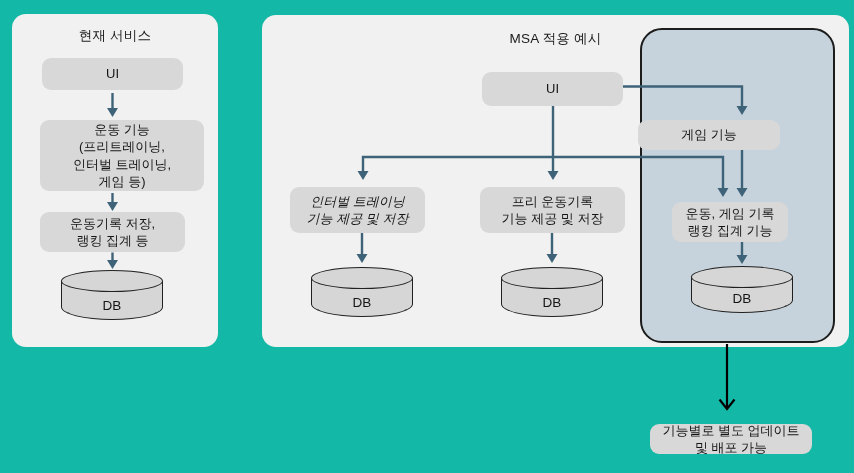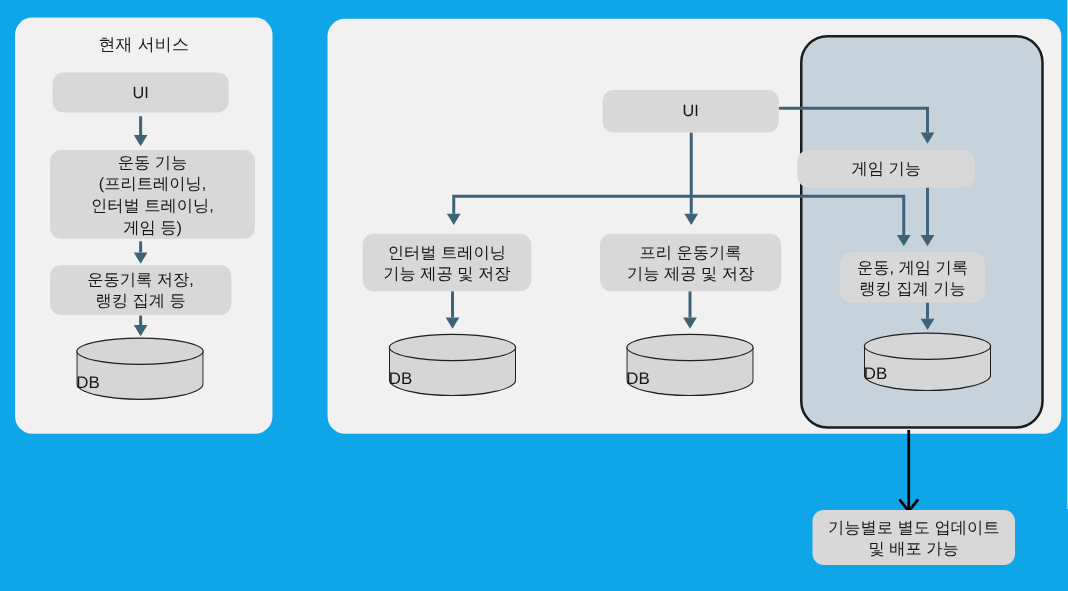--- a/index.html
+++ b/index.html
@@ -9,44 +9,45 @@
     --blue-panel-border:#1c1c1c;
     --arrow-blue:#3e6379;
     --arrow-black:#000000;
     --db-fill:#d6d6d6;
     --db-stroke:#202020;
     --text:#151515;
   }
   *{margin:0;padding:0;box-sizing:border-box;}
   html,body{background:#ffffff;}
   body{font-family:"Liberation Sans","DejaVu Sans",sans-serif;color:var(--text);}
-  .canvas{position:relative;width:854px;height:473px;background:#0ea5e9;overflow:hidden;}
+  .canvas{position:relative;width:854px;height:473px;background:#14b8a6;overflow:hidden;}
   .panel{position:absolute;background:var(--panel-bg);border-radius:14px;}
   .blue-panel{position:absolute;background:var(--blue-panel-bg);border:2px solid var(--blue-panel-border);border-radius:22px;}
   .ptitle{position:absolute;text-align:center;font-size:13.5px;color:#1a1a1a;letter-spacing:0.2px;}
   .node{position:absolute;background:var(--box-bg);border-radius:9px;display:flex;align-items:center;justify-content:center;text-align:center;font-size:13px;line-height:1.34;white-space:pre-line;z-index:3;}
   .db{position:absolute;z-index:3;}
   .db .db-top{position:absolute;left:0;right:0;top:0;height:22px;background:var(--db-fill);border:1.6px solid var(--db-stroke);border-radius:50%;}
   .db .db-body{position:absolute;left:0;right:0;top:11px;bottom:0;background:var(--db-fill);border:1.6px solid var(--db-stroke);border-top:none;border-radius:0 0 51px 51px / 0 0 13px 13px;}
-  .db .db-label{position:absolute;left:0;right:0;bottom:7px;text-align:left;font-size:13.5px;}
+  .db .db-label{position:absolute;left:0;right:0;bottom:7px;text-align:center;font-size:13.5px;}
   svg.overlay{position:absolute;left:0;top:0;z-index:2;pointer-events:none;}
   .arrow-line{stroke:var(--arrow-blue);stroke-width:2.4;fill:none;}
   .arrow-head{fill:var(--arrow-blue);stroke:none;}
   .black-line{stroke:var(--arrow-black);stroke-width:2.2;fill:none;}
 </style>
 </head>
 <body>
 
 <div class="canvas">
 
   <div class="panel" style="left:12px;top:14px;width:206px;height:333px;"></div>
   <div class="panel" style="left:262px;top:15px;width:587px;height:332px;"></div>
   <div class="blue-panel" style="left:640px;top:28px;width:195px;height:315px;"></div>
 
   <div class="ptitle" style="left:12px;top:27px;width:206px;">현재 서비스</div>
+  <div class="ptitle" style="left:262px;top:30px;width:587px;">MSA 적용 예시</div>
 
   <svg class="overlay" width="854" height="473" viewBox="0 0 854 473">
 
     <g>
       <path class="arrow-line" d="M112.5 93 L112.5 108"></path>
       <polygon class="arrow-head" points="107,108 118,108 112.5,117"></polygon>
     </g>
     <g>
       <path class="arrow-line" d="M112.5 193 L112.5 202"></path>
       <polygon class="arrow-head" points="107,202 118,202 112.5,211"></polygon>
@@ -99,21 +100,21 @@
 게임 등)</div>
   <div class="node" style="left:40px;top:212px;width:145px;height:40px;">운동기록 저장,
 랭킹 집계 등</div>
   <div class="db" style="left:61px;top:270px;width:102px;height:50px;">
     <div class="db-body"></div>
     <div class="db-top"></div>
     <div class="db-label">DB</div>
   </div>
 
   <div class="node" style="left:482px;top:72px;width:141px;height:34px;">UI</div>
-  <div class="node" style="left:290px;top:187px;width:135px;height:46px;">인터벌 트레이닝
+  <div class="node" style="left:290px;top:187px;width:135px;height:46px;font-style:italic;">인터벌 트레이닝
 기능 제공 및 저장</div>
   <div class="node" style="left:480px;top:187px;width:145px;height:46px;">프리 운동기록
 기능 제공 및 저장</div>
   <div class="db" style="left:311px;top:267px;width:102px;height:50px;">
     <div class="db-body"></div>
     <div class="db-top"></div>
     <div class="db-label">DB</div>
   </div>
   <div class="db" style="left:501px;top:267px;width:102px;height:50px;">
     <div class="db-body"></div>
@@ -123,16 +124,16 @@
 
   <div class="node" style="left:638px;top:120px;width:142px;height:30px;">게임 기능</div>
   <div class="node" style="left:672px;top:202px;width:116px;height:40px;">운동, 게임 기록
 랭킹 집계 기능</div>
   <div class="db" style="left:691px;top:266px;width:102px;height:47px;">
     <div class="db-body"></div>
     <div class="db-top"></div>
     <div class="db-label">DB</div>
   </div>
 
-  <div class="node" style="left:650px;top:408px;width:162px;height:44px;">기능별로 별도 업데이트
+  <div class="node" style="left:650px;top:424px;width:162px;height:30px;">기능별로 별도 업데이트
 및 배포 가능</div>
 
 </div>
 
 </body></html>

